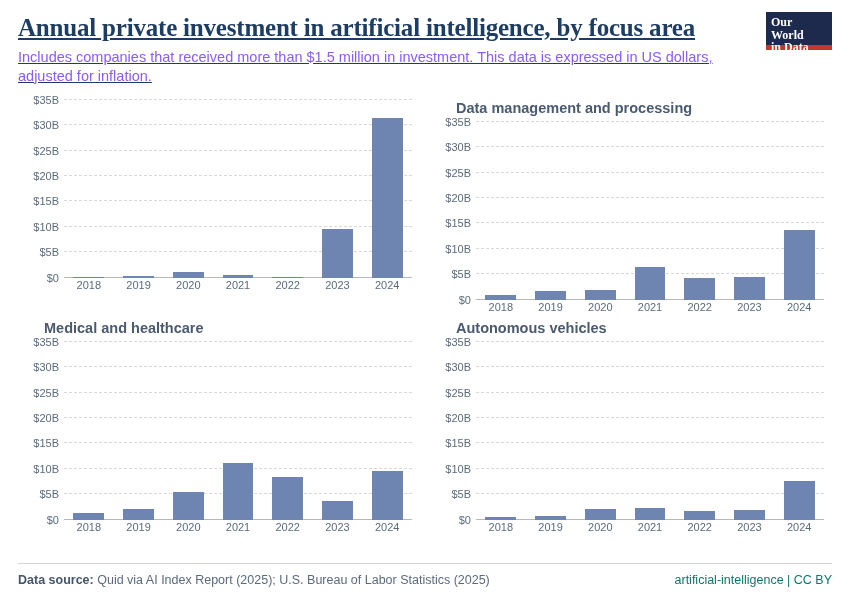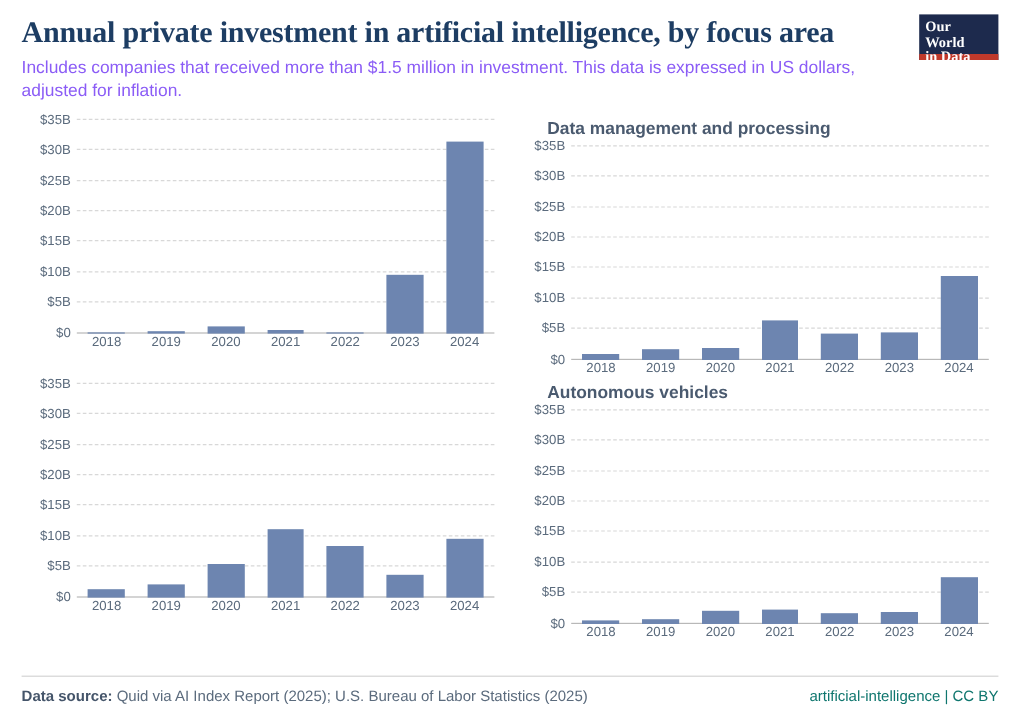--- a/index.html
+++ b/index.html
@@ -17,20 +17,21 @@
   .page {
     position: relative;
     width: 850px;
     height: 600px;
     box-sizing: border-box;
     padding: 14px 18px 0 18px;
   }
   
   .header {
     position: relative;
+    text-decoration: underline;
   }
   .title {
     font-family: "Liberation Serif", serif;
     font-size: 25px;
     font-weight: 700;
     color: #1d3d63;
     letter-spacing: -0.2px;
     margin: 0 0 6px 0;
     line-height: 1.1;
   }
@@ -295,20 +296,21 @@
           <div class="xlabel">2018</div>
           <div class="xlabel">2019</div>
           <div class="xlabel">2020</div>
           <div class="xlabel">2021</div>
           <div class="xlabel">2022</div>
           <div class="xlabel">2023</div>
           <div class="xlabel">2024</div>
         </div>
     </div>
     <div class="panel">
+      <div class="panel-title">Medical and healthcare</div>
       <div class="plot">
           <div class="gridline zero" style="bottom: 0%;">
             <div class="ytick">$0</div>
           </div>
           <div class="gridline" style="bottom: 14.2857%;">
             <div class="ytick">$5B</div>
           </div>
           <div class="gridline" style="bottom: 28.5714%;">
             <div class="ytick">$10B</div>
           </div>

